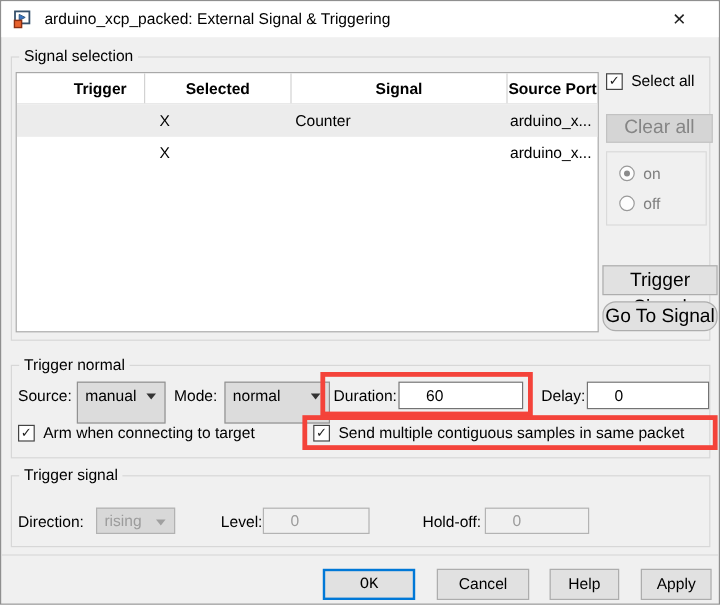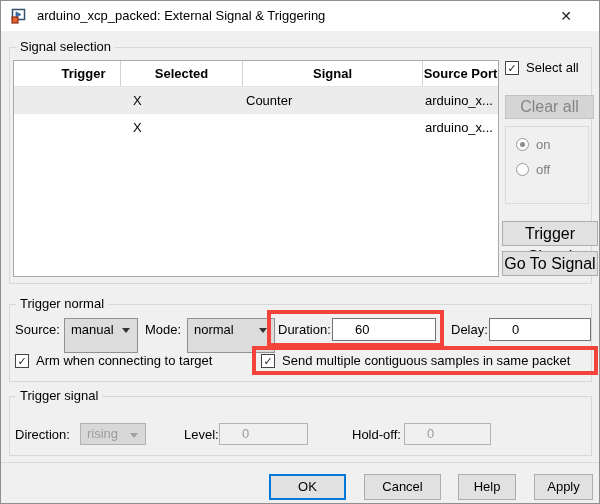--- a/index.html
+++ b/index.html
@@ -102,31 +102,31 @@
         <div class="td col-signal"></div>
         <div class="td col-source">arduino_x...</div>
       </div>
     </div>
 
     <div class="checkbox" style="left:495px; top:13px;">✓</div>
     <span class="cblabel" style="left:516px; top:12px;">Select all</span>
 
     <div class="btn disabled" style="left:495px; top:47px; width:89px; height:24px; line-height:22px;">Clear all</div>
 
-    <div class="radiobox" style="left:495px; top:78px; width:84px; height:78px;">
+    <div class="radiobox" style="left:495px; top:78px; width:84px; height:62px;">
       <div class="radio" style="left:10px; top:11px;">
           <div class="dot"></div>
         </div>
       <span class="radiolabel" style="left:30px; top:10px;">on</span>
       <div class="radio" style="left:10px; top:36px;"></div>
       <span class="radiolabel" style="left:30px; top:35px;">off</span>
     </div>
 
     <div class="btn" style="left:492px; top:173px; width:96px; height:25px; line-height:23px;">Trigger Signal</div>
-    <div class="btn" style="left:492px; top:203px; width:96px; height:25px; line-height:23px;">Go To Signal</div>
+    <div class="btn" style="left:492px; top:203px; width:96px; height:25px; line-height:23px;border-radius:11px;">Go To Signal</div>
   </div>
 
   <div class="group" style="left:8px; top:303px; width:583px; height:78px;">
     <span class="grouplabel">Trigger normal</span>
 
     <span class="flabel" style="left:5px; top:13px;">Source:</span>
     <div class="combo" style="left:54px; top:13px; width:74px;">
       <span>manual</span>
       <span class="arrow"></span>
     </div>
@@ -163,17 +163,17 @@
     </div>
 
     <span class="flabel" style="left:174px; top:26px;">Level:</span>
     <div class="field disabled" style="left:209px; top:26px; width:89px; height:22px; line-height:20px;">0</div>
 
     <span class="flabel" style="left:342px; top:26px;">Hold-off:</span>
     <div class="field disabled" style="left:394px; top:26px; width:87px; height:22px; line-height:20px;">0</div>
   </div>
 
   <div class="footer-sep"></div>
-  <div class="fbtn default" style="left:268px; width:77px;">OK</div>
+  <div class="fbtn default" style="left:268px; width:77px;font-family:Liberation Mono, monospace;">OK</div>
   <div class="fbtn" style="left:457px; width:58px;">Help</div>
   <div class="fbtn" style="left:363px; width:77px;">Cancel</div>
   <div class="fbtn" style="left:533px; width:59px;">Apply</div>
 </div>
 
 </body></html>

